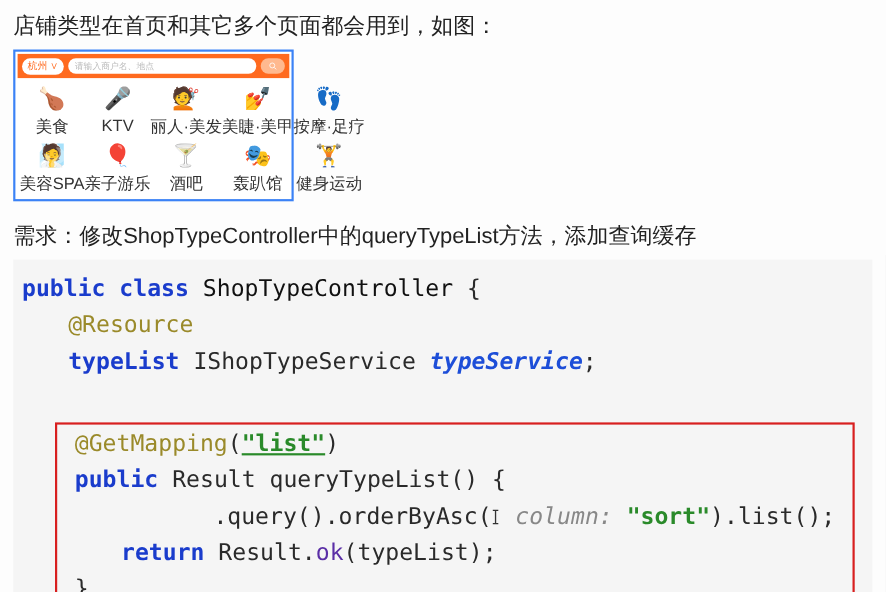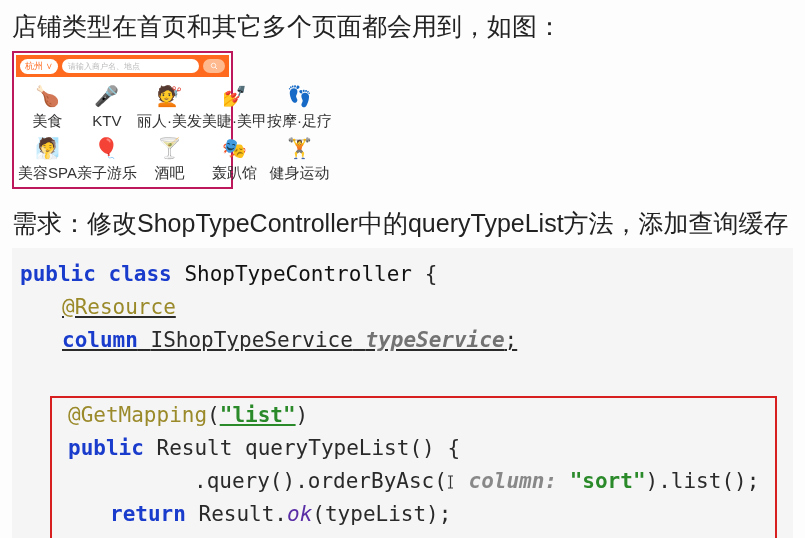--- a/index.html
+++ b/index.html
@@ -5,27 +5,27 @@
   body {
     margin: 0;
     padding: 10px 12px;
     width: 805px;
     box-sizing: border-box;
     font-family: "Microsoft YaHei", "PingFang SC", Arial, sans-serif;
     background: #fdfdfd;
     color: #222;
   }
   .para {
-    font-size: 25px;
+    font-size: 20px;
     margin: 0 0 8px 0;
   }
   
   .app-mock {
-    width: 221px;
-    border: 2px solid #be185d;
+    width: 255px;
+    border: 2px solid #3b82f6;
     padding: 2px;
     background: #fff;
     box-sizing: border-box;
     margin-bottom: 18px;
   }
   .app-header {
     background: #ff6a1f;
     height: 22px;
     display: flex;
     align-items: center;
@@ -100,24 +100,24 @@
     font-family: "DejaVu Sans Mono", Consolas, monospace;
     font-size: 21px;
     line-height: 1.58;
     color: #2a2a2a;
   }
   .code .kw  { color: #1a3ccc; font-weight: bold; }
   .code .cls { color: #111; }
   .code .ann { color: #9a8a2a; }
   .code .str { color: #2a8a2a; font-weight: bold; }
   .code .ul  { text-decoration: underline; }
-  .code .call{ color: #5a2ea6; font-style: italic; }
-  .code .id  { color: #737373; font-style: italic; font-weight: bold; }
-  .code .hint{ color: #888; font-style: italic; font-weight: bold; }
-  .indent1 { padding-left: 42px; display: block; text-decoration: underline; }
+  .code .call{ color: #5a2ea6; }
+  .code .id  { color: #1d4ed8; font-style: italic; font-weight: bold; }
+  .code .hint{ color: #888; font-style: italic; font-weight: normal; }
+  .indent1 { padding-left: 42px; display: block; }
   .redbox {
     border: 2px solid #d81f1f;
     padding: 1px 4px 0 4px;
     margin: 5px 8px 0 30px;
   }
   .line { display: block; white-space: pre; }
   .cursor {
     display: inline-block;
     vertical-align: -2px;
     margin: 0 1px 0 -1px;
@@ -204,21 +204,21 @@
       </div>
   </div>
 </div>
 
 <p class="para">需求：修改ShopTypeController中的queryTypeList方法，添加查询缓存</p>
 
 <div class="code-wrap">
   <div class="code">
     <span class="line"><span class="kw">public</span> <span class="kw">class</span> <span class="cls">ShopTypeController</span> <span>{</span></span>
     <span class="line indent1"><span class="ann">@Resource</span></span>
-    <span class="line indent1"><span class="kw">column</span> <span>IShopTypeService</span> <span class="id">typeService</span><span>;</span></span>
+    <span class="line indent1"><span class="kw">typeList</span> <span>IShopTypeService</span> <span class="id">typeService</span><span>;</span></span>
     <span class="line">&nbsp;</span>
 
     <div class="redbox">
       <span class="line" style="padding-left:12px;"><span class="ann">@GetMapping</span><span>(</span><span class="str ul">"list"</span><span>)</span></span>
       <span class="line" style="padding-left:12px;"><span class="kw">public</span> <span>Result</span> <span>queryTypeList</span><span>(</span><span>)</span> <span>{</span></span>
       <span class="line" style="padding-left:138px;"><span>.query()</span><span>.orderByAsc(</span><svg class="cursor" width="9" height="16">
             <path d="M4.5 2 V14 M2 2 H7 M2 14 H7" stroke="#333" stroke-width="1.2" fill="none"></path>
           </svg><span class="hint"> column: </span><span class="str">"sort"</span><span>).list();</span></span>
       <span class="line" style="padding-left:54px;"><span class="kw">return</span> <span>Result.</span><span class="call">ok</span><span>(typeList);</span></span>
       <span class="line" style="padding-left:12px;"><span>}</span></span>

